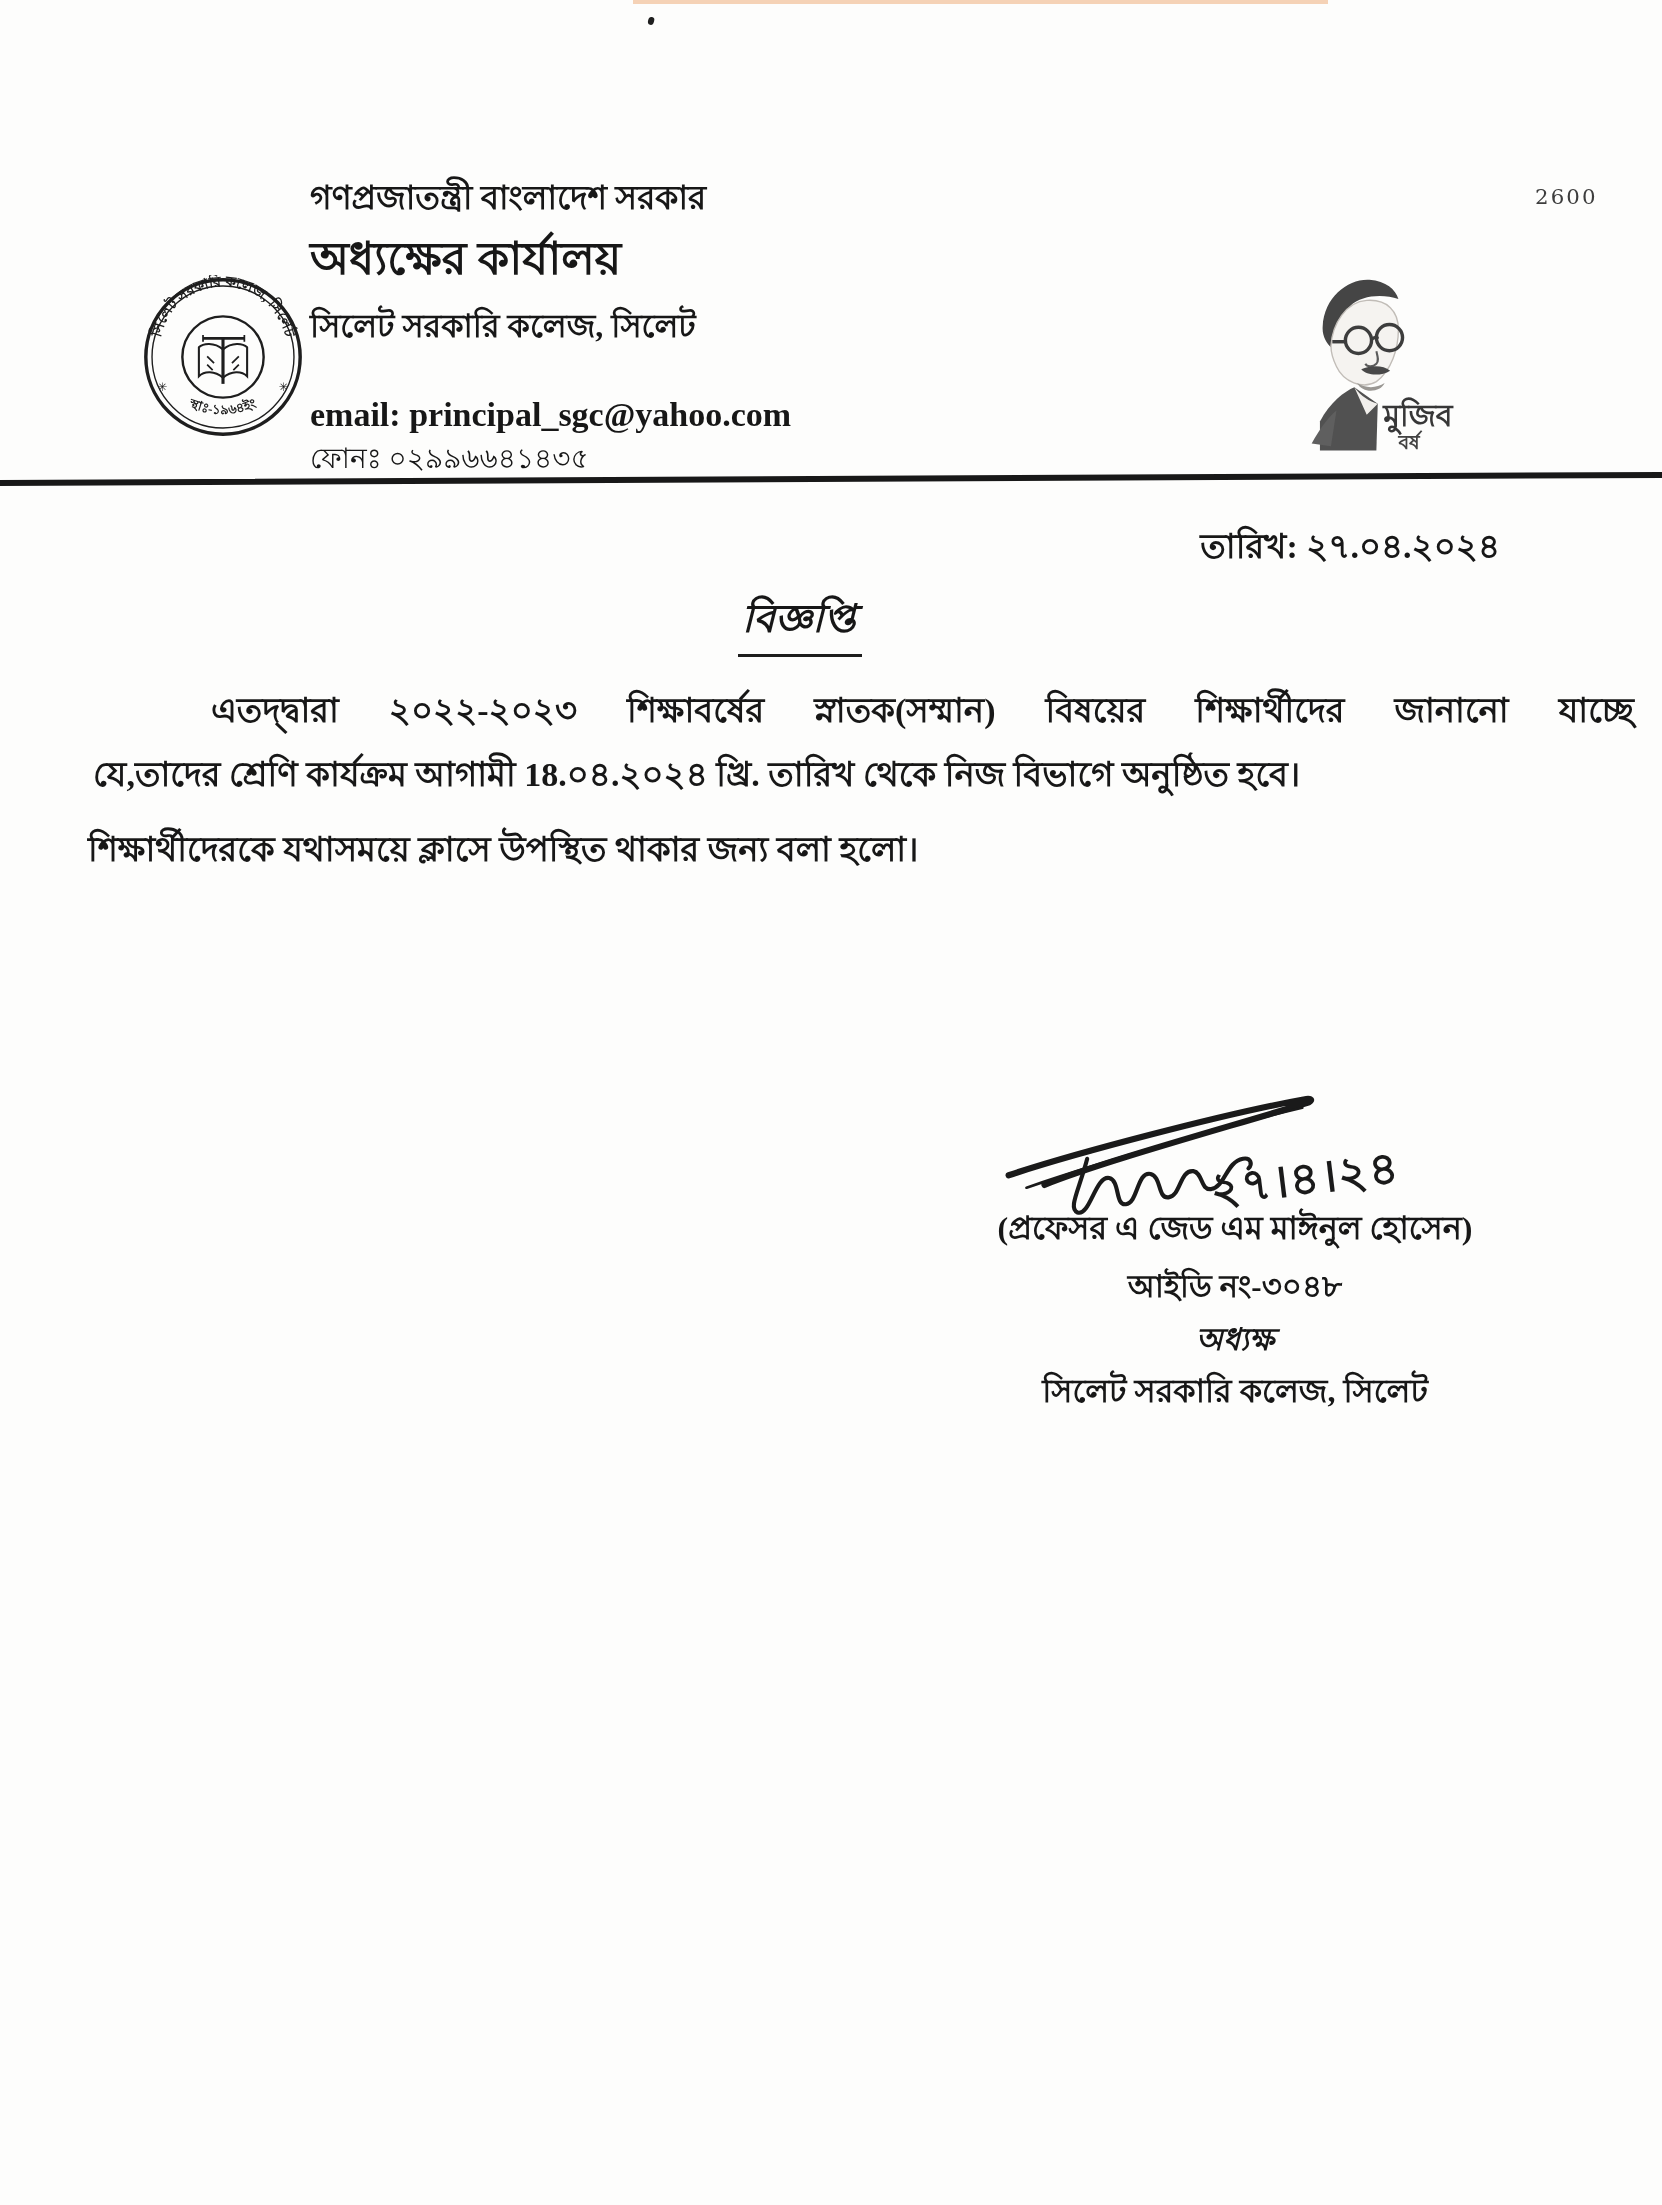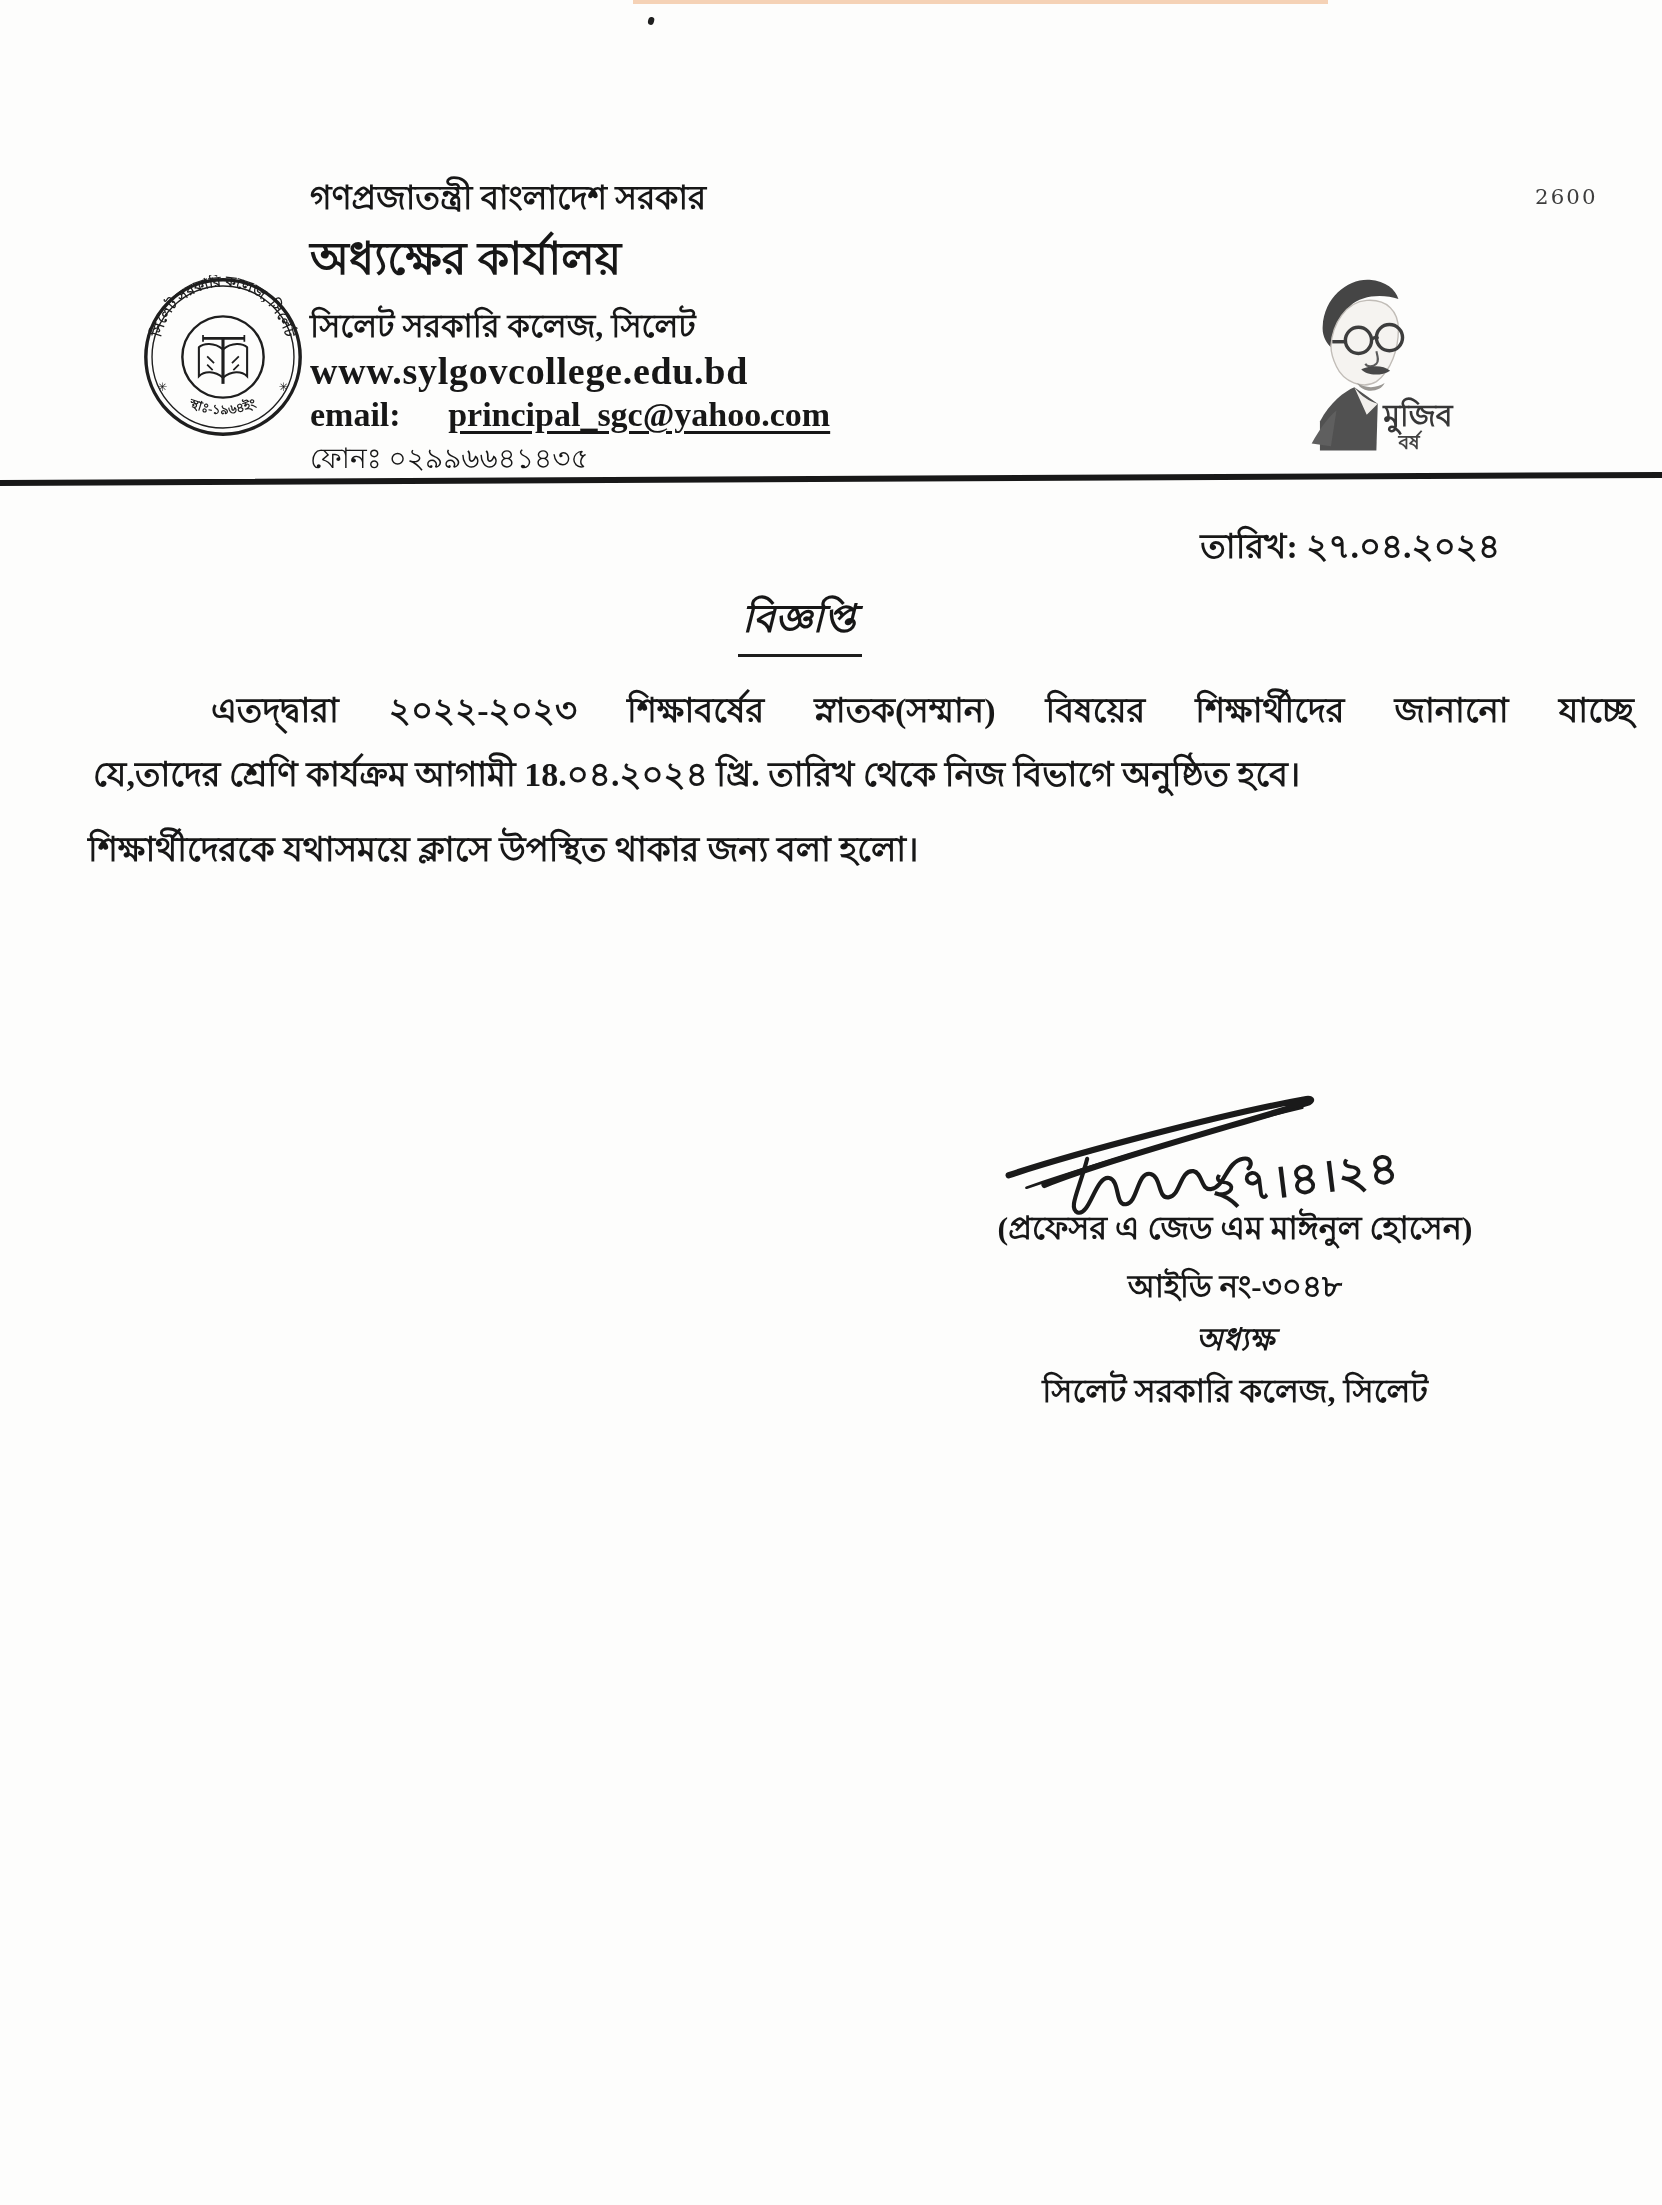--- a/index.html
+++ b/index.html
@@ -48,21 +48,21 @@
     width: 964px;
     text-align: left;
     white-space: nowrap;
     line-height: 1.25;
   }
   .h-gov     { top: 178px; font-size: 33px; font-weight: 700; }
   .h-office  { top: 231px; font-size: 45px; font-weight: 700; }
   .h-college { top: 306px; font-size: 32px; font-weight: 700; }
   .h-web     { top: 348px; font-size: 38px; font-weight: 600; letter-spacing: 0.7px; }
   .h-email   { top: 394px; font-size: 34px; font-weight: 600; }
-  .h-email .addr { text-decoration: underline; text-underline-offset: 4.8px; text-decoration-thickness: 2.8px; margin-left: 39px; }
+  .h-email .addr { text-underline-offset: 4.8px; text-decoration-thickness: 2.8px; }
   .h-phone   { top: 441px; font-size: 28px; font-weight: 400; }
 
   .seal-wrap {
     position: absolute;
     left: 141px; top: 275px;
     width: 164px; height: 164px;
   }
   .mujib-wrap {
     position: absolute;
     left: 1295px; top: 266px;
@@ -140,21 +140,20 @@
 <div class="page">
 
   <div class="top-strip"></div>
   <div class="speck"></div>
 
   <div class="scan-number">2600</div>
 
   <div class="hline h-gov">গণপ্রজাতন্ত্রী বাংলাদেশ সরকার</div>
   <div class="hline h-office">অধ্যক্ষের কার্যালয়</div>
   <div class="hline h-college">সিলেট সরকারি কলেজ, সিলেট</div>
-  <div class="hline h-web">www.sylgovcollege.edu.bd</div>
   <div class="hline h-email"><span>email: </span><span class="addr">principal_sgc@yahoo.com</span></div>
   <div class="hline h-phone">ফোনঃ ০২৯৯৬৬৪১৪৩৫</div>
 
   <div class="seal-wrap">
     <svg width="164" height="164" viewBox="0 0 238 238">
       <circle cx="119" cy="119" r="112" fill="none" stroke="#1e1e1e" stroke-width="5"></circle>
       <circle cx="119" cy="119" r="103" fill="none" stroke="#1e1e1e" stroke-width="2"></circle>
       <circle cx="119" cy="119" r="59" fill="none" stroke="#1e1e1e" stroke-width="3.5"></circle>
       <defs>
         <path id="sealTopArc" d="M 30,132 A 92,92 0 1 1 208,132"></path>

